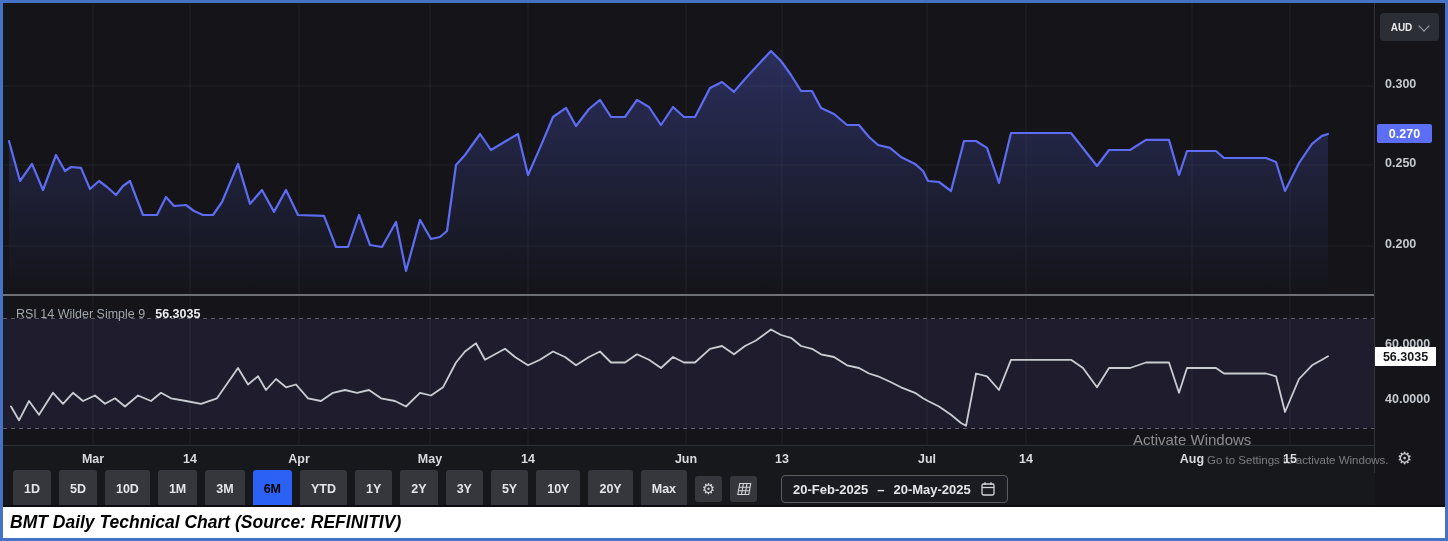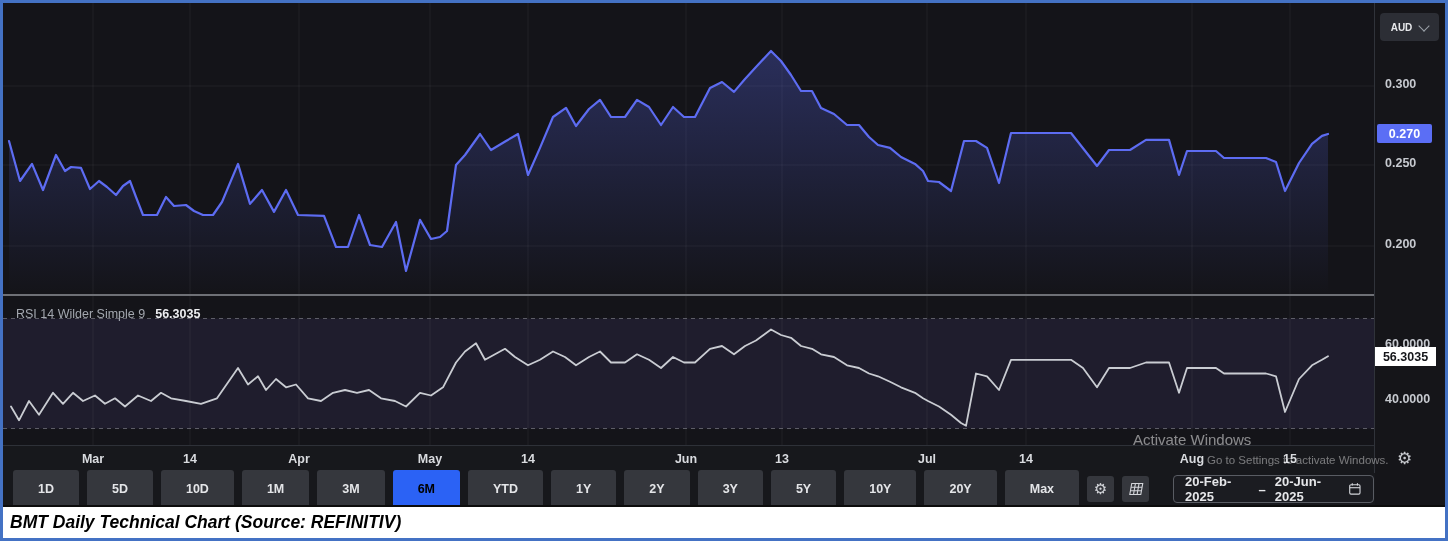--- a/index.html
+++ b/index.html
@@ -9,21 +9,21 @@
   .chart-root{position:absolute;left:0;top:0;width:1442px;height:502px;background:#141419;overflow:hidden;}
   .price-svg{position:absolute;left:0;top:0;}
   .rsi-svg{position:absolute;left:0;top:293px;}
   .vsep{position:absolute;left:1371px;top:0;width:1px;height:470px;background:#30333a;}
   .pane-sep{position:absolute;left:0;top:291px;width:1442px;height:2px;background:#6e7076;}
   .axis-sep{position:absolute;left:0;top:442px;width:1442px;height:1px;background:#2e3138;}
   .bottom-strip{position:absolute;left:0;top:443px;width:1442px;height:59px;background:#17181c;}
   .time-axis{position:absolute;left:0;top:443px;width:1371px;height:27px;}
   .time-label{position:absolute;top:6px;transform:translateX(-50%);font-size:12.5px;font-weight:700;color:#d9dbdf;white-space:nowrap;}
   .toolbar{position:absolute;left:0;top:470px;width:1371px;height:32px;display:flex;align-items:center;gap:8px;padding-left:10px;box-sizing:border-box;}
-  .range-btn{height:38px;padding:0 25px;background:#35373d;color:#e4e5e8;border:none;border-radius:3px;
+  .range-btn{height:38px;padding:0 11px;background:#35373d;color:#e4e5e8;border:none;border-radius:3px;
              font-size:12.5px;font-weight:700;font-family:inherit;cursor:pointer;line-height:26px;}
   .range-btn.selected{background:#2b62f5;color:#000000;}
   .icon-btn{height:26px;min-width:27px;background:#35373d;border:none;border-radius:3px;color:#d3d5da;
             display:flex;align-items:center;justify-content:center;font-size:15px;cursor:pointer;padding:0 4px;}
   .date-box{height:26px;margin-left:16px;display:flex;align-items:center;gap:9px;padding:0 11px;
             background:#1b1c21;border:1px solid #595c63;border-radius:4px;color:#e6e7ea;
             font-size:13px;font-weight:700;cursor:pointer;}
   .right-axis{position:absolute;left:1372px;top:0;width:70px;height:502px;background:#151519;}
   .aud-btn{position:absolute;left:5px;top:10px;width:59px;height:28px;background:#2c2e35;border-radius:4px;
            display:flex;align-items:center;justify-content:center;gap:8px;color:#e7e8eb;
@@ -138,21 +138,21 @@
             <line x1="4" y1="5.2" x2="15" y2="5.2"></line>
             <line x1="4" y1="8.8" x2="15" y2="8.8"></line>
             <line x1="7.7" y1="1.5" x2="7.7" y2="12.5"></line>
             <line x1="11.3" y1="1.5" x2="11.3" y2="12.5"></line>
           </g>
         </svg>
       </button>
       <div class="date-box">
         <span>20-Feb-2025</span>
         <span>–</span>
-        <span>20-Jun-2025</span>
+        <span>20-May-2025</span>
         <svg class="cal-icon" width="16" height="16" viewBox="0 0 16 16">
           <g stroke="#d3d5da" stroke-width="1.3" fill="none">
             <rect x="2" y="3" width="12" height="11" rx="1.5"></rect>
             <line x1="2" y1="6.5" x2="14" y2="6.5"></line>
             <line x1="5" y1="1.2" x2="5" y2="4"></line>
             <line x1="11" y1="1.2" x2="11" y2="4"></line>
           </g>
         </svg>
       </div>
     </div>

